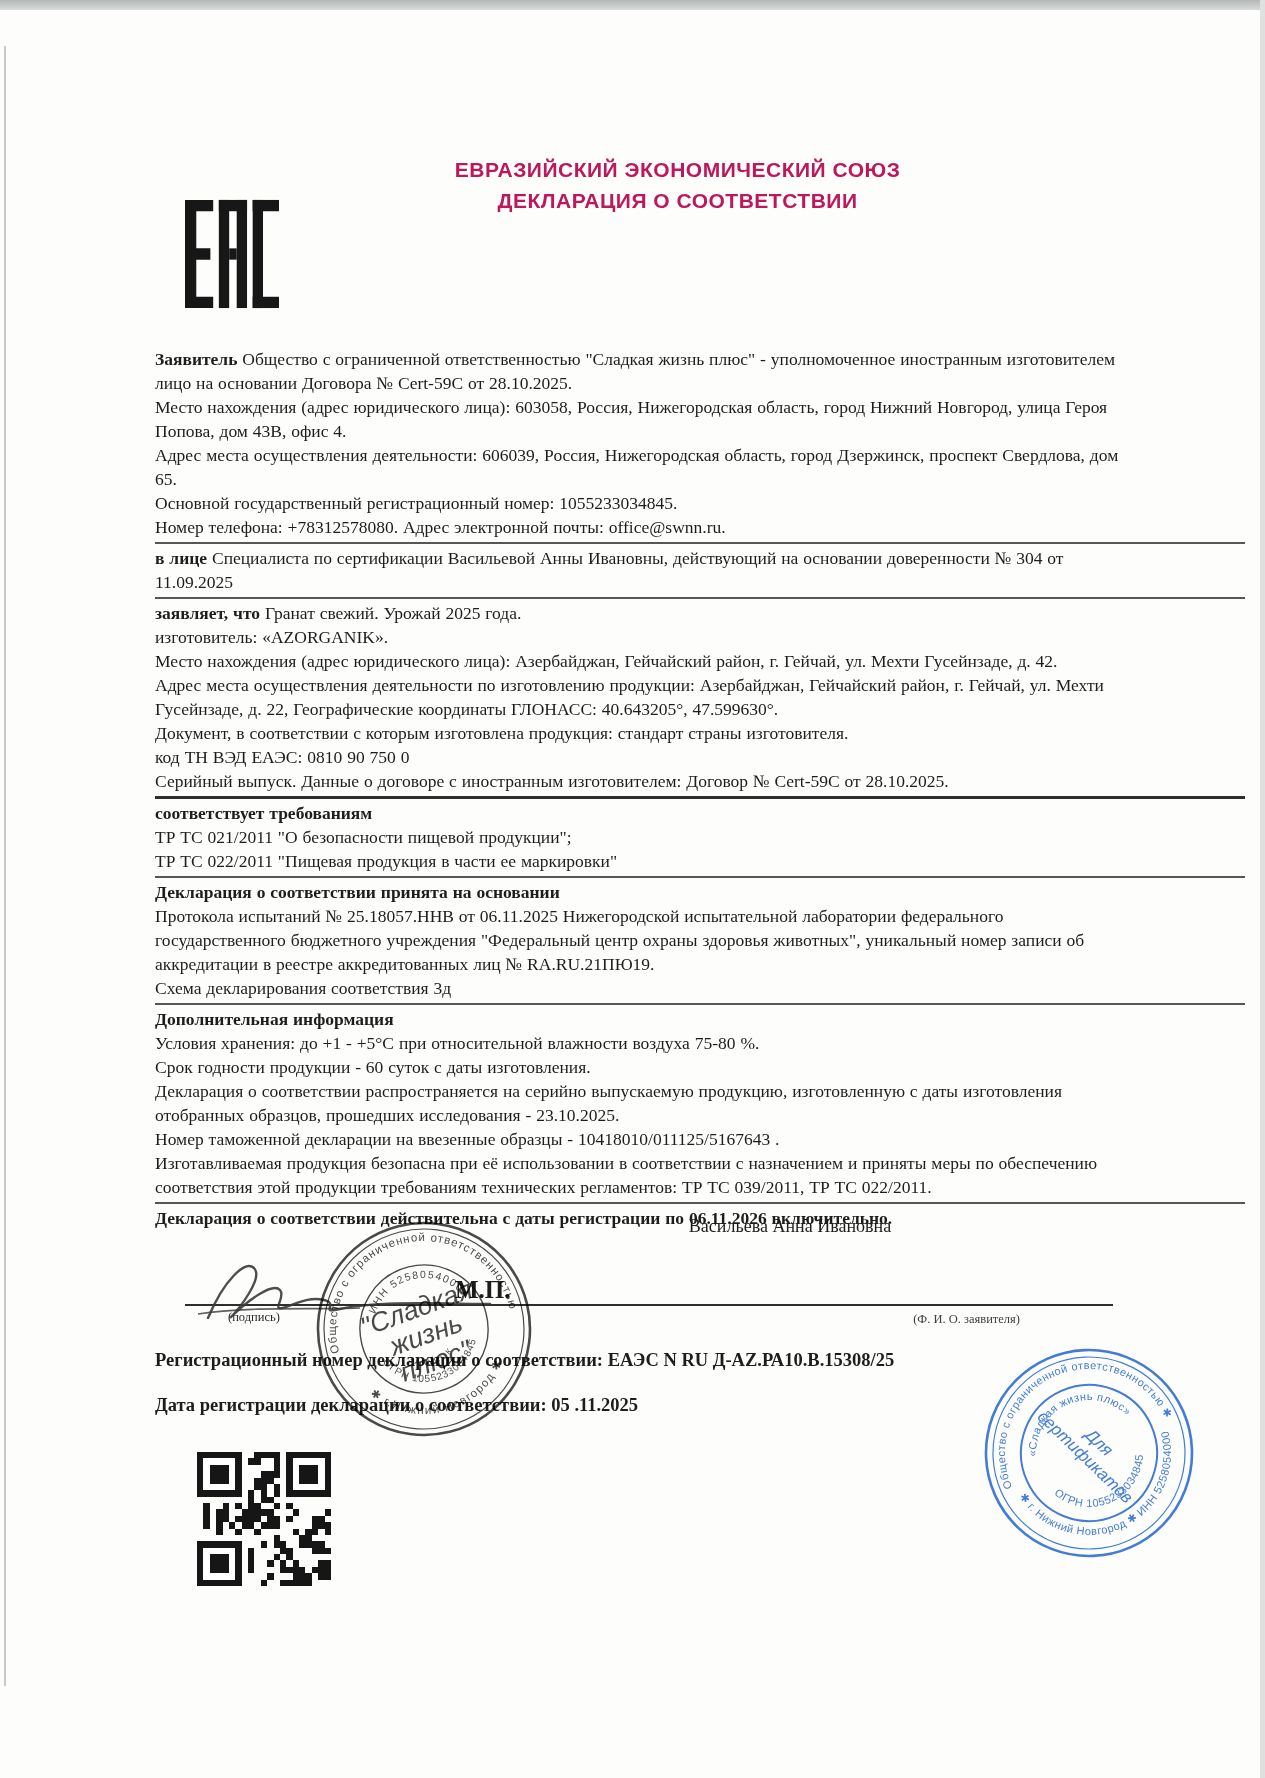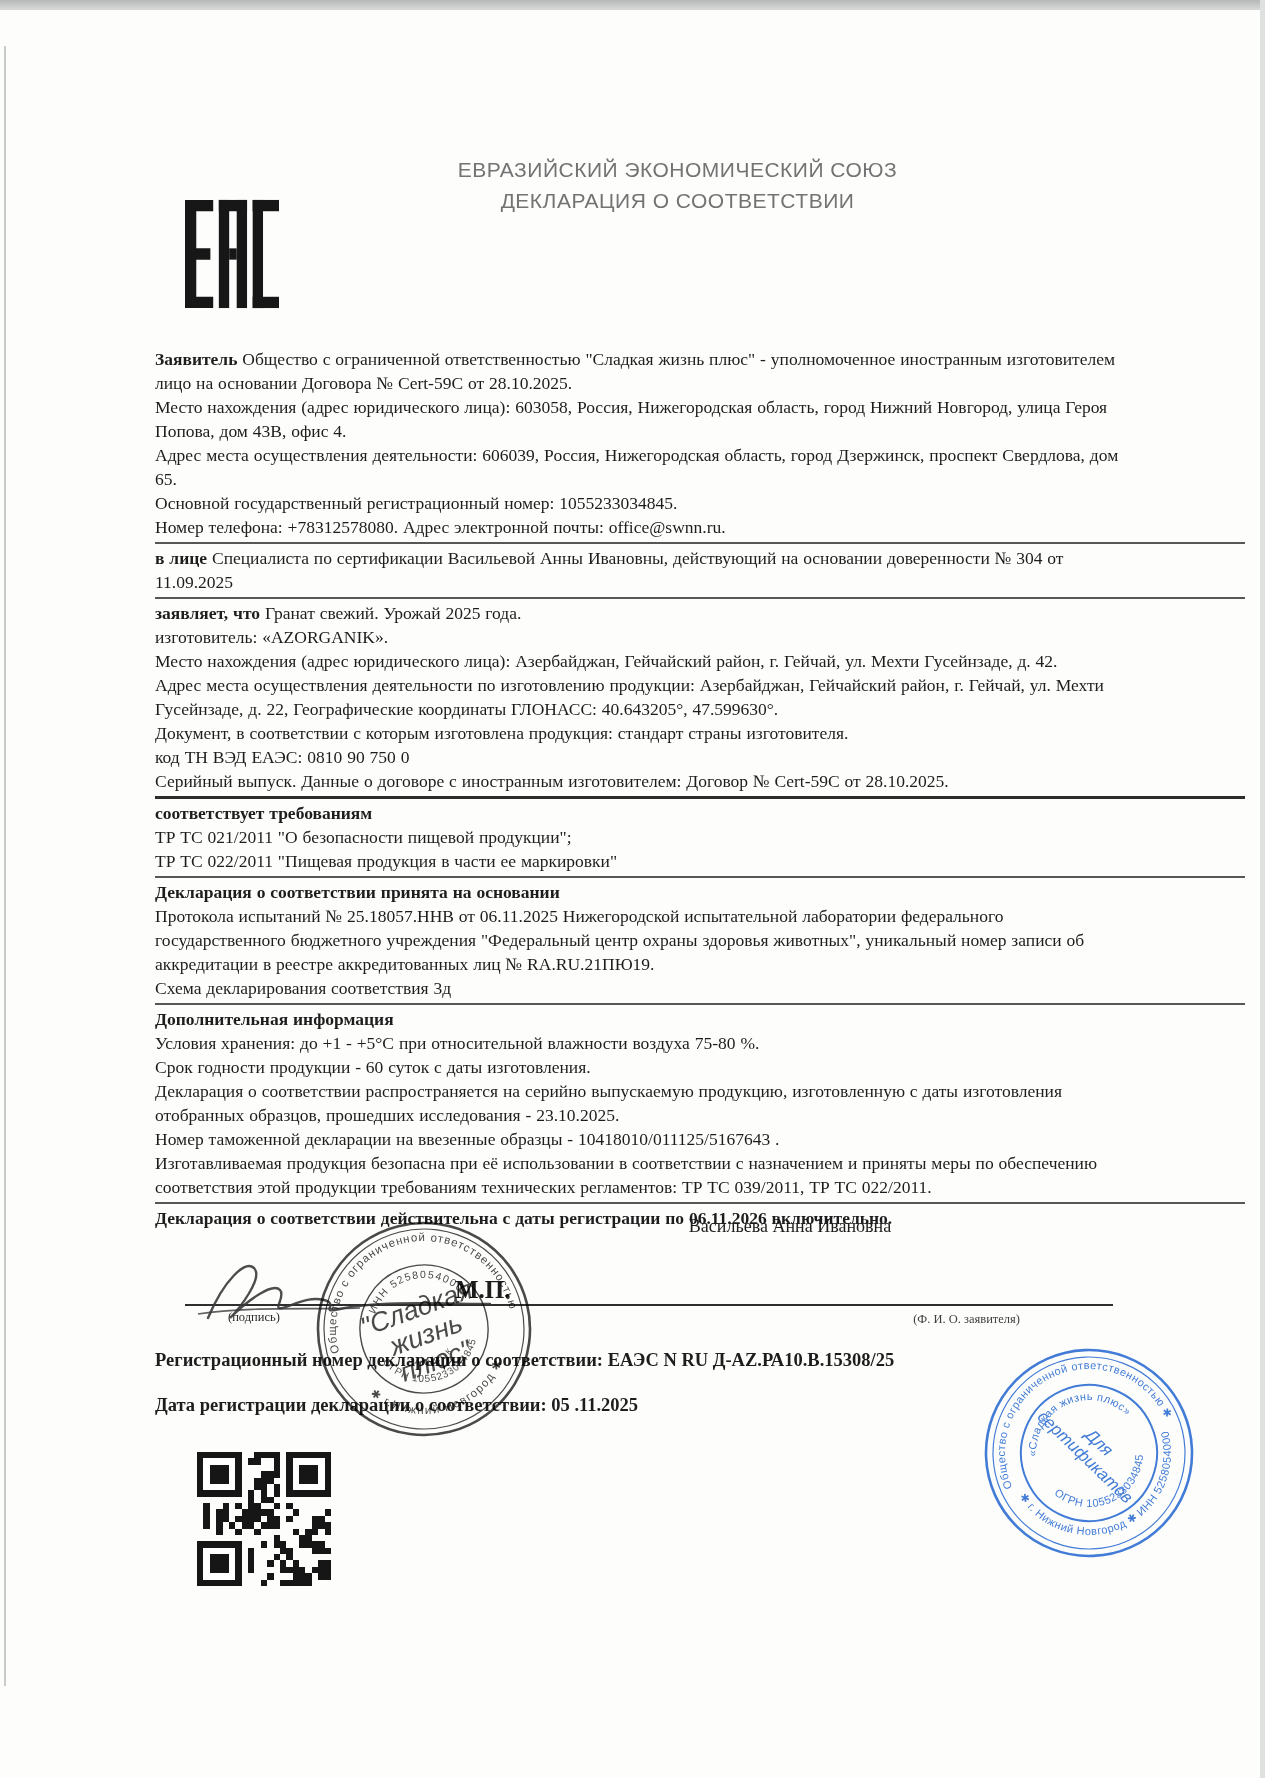--- a/index.html
+++ b/index.html
@@ -7,21 +7,21 @@
         font-family:"Liberation Serif", serif;color:#1d1d1d;overflow:hidden;}
   
   .scan-top{position:absolute;top:0;left:0;right:0;height:10px;
             background:linear-gradient(#b4b8b7,#d9dbda);}
   .scan-right{position:absolute;top:0;right:0;width:5px;height:100%;background:#dfe1e0;}
   .scan-left{position:absolute;top:46px;left:4px;width:2px;height:1640px;background:#aab0af;opacity:.65;}
 
   
   .eac-logo{position:absolute;left:185px;top:196px;width:94px;height:116px;}
   .hdr{position:absolute;left:90px;right:0;text-align:center;
-       font-family:"Liberation Sans", sans-serif;font-weight:normal;color:#737373;
+       font-family:"Liberation Sans", sans-serif;font-weight:bold;color:#be185d;
        font-size:21px;letter-spacing:.5px;}
   .hdr.l1{top:158px;}
   .hdr.l2{top:189px;}
 
   
   .doc-body{position:absolute;left:155px;top:347px;width:1090px;}
   .doc-body p.line{margin:0;max-width:968px;font-size:17.5px;line-height:24px;
                    text-align:left;word-spacing:.5px;}
   .doc-body p.line b{font-weight:bold;}
   .rule{height:2px;background:#3a3a3a;margin:3px 0 2px 0;opacity:.85;}

